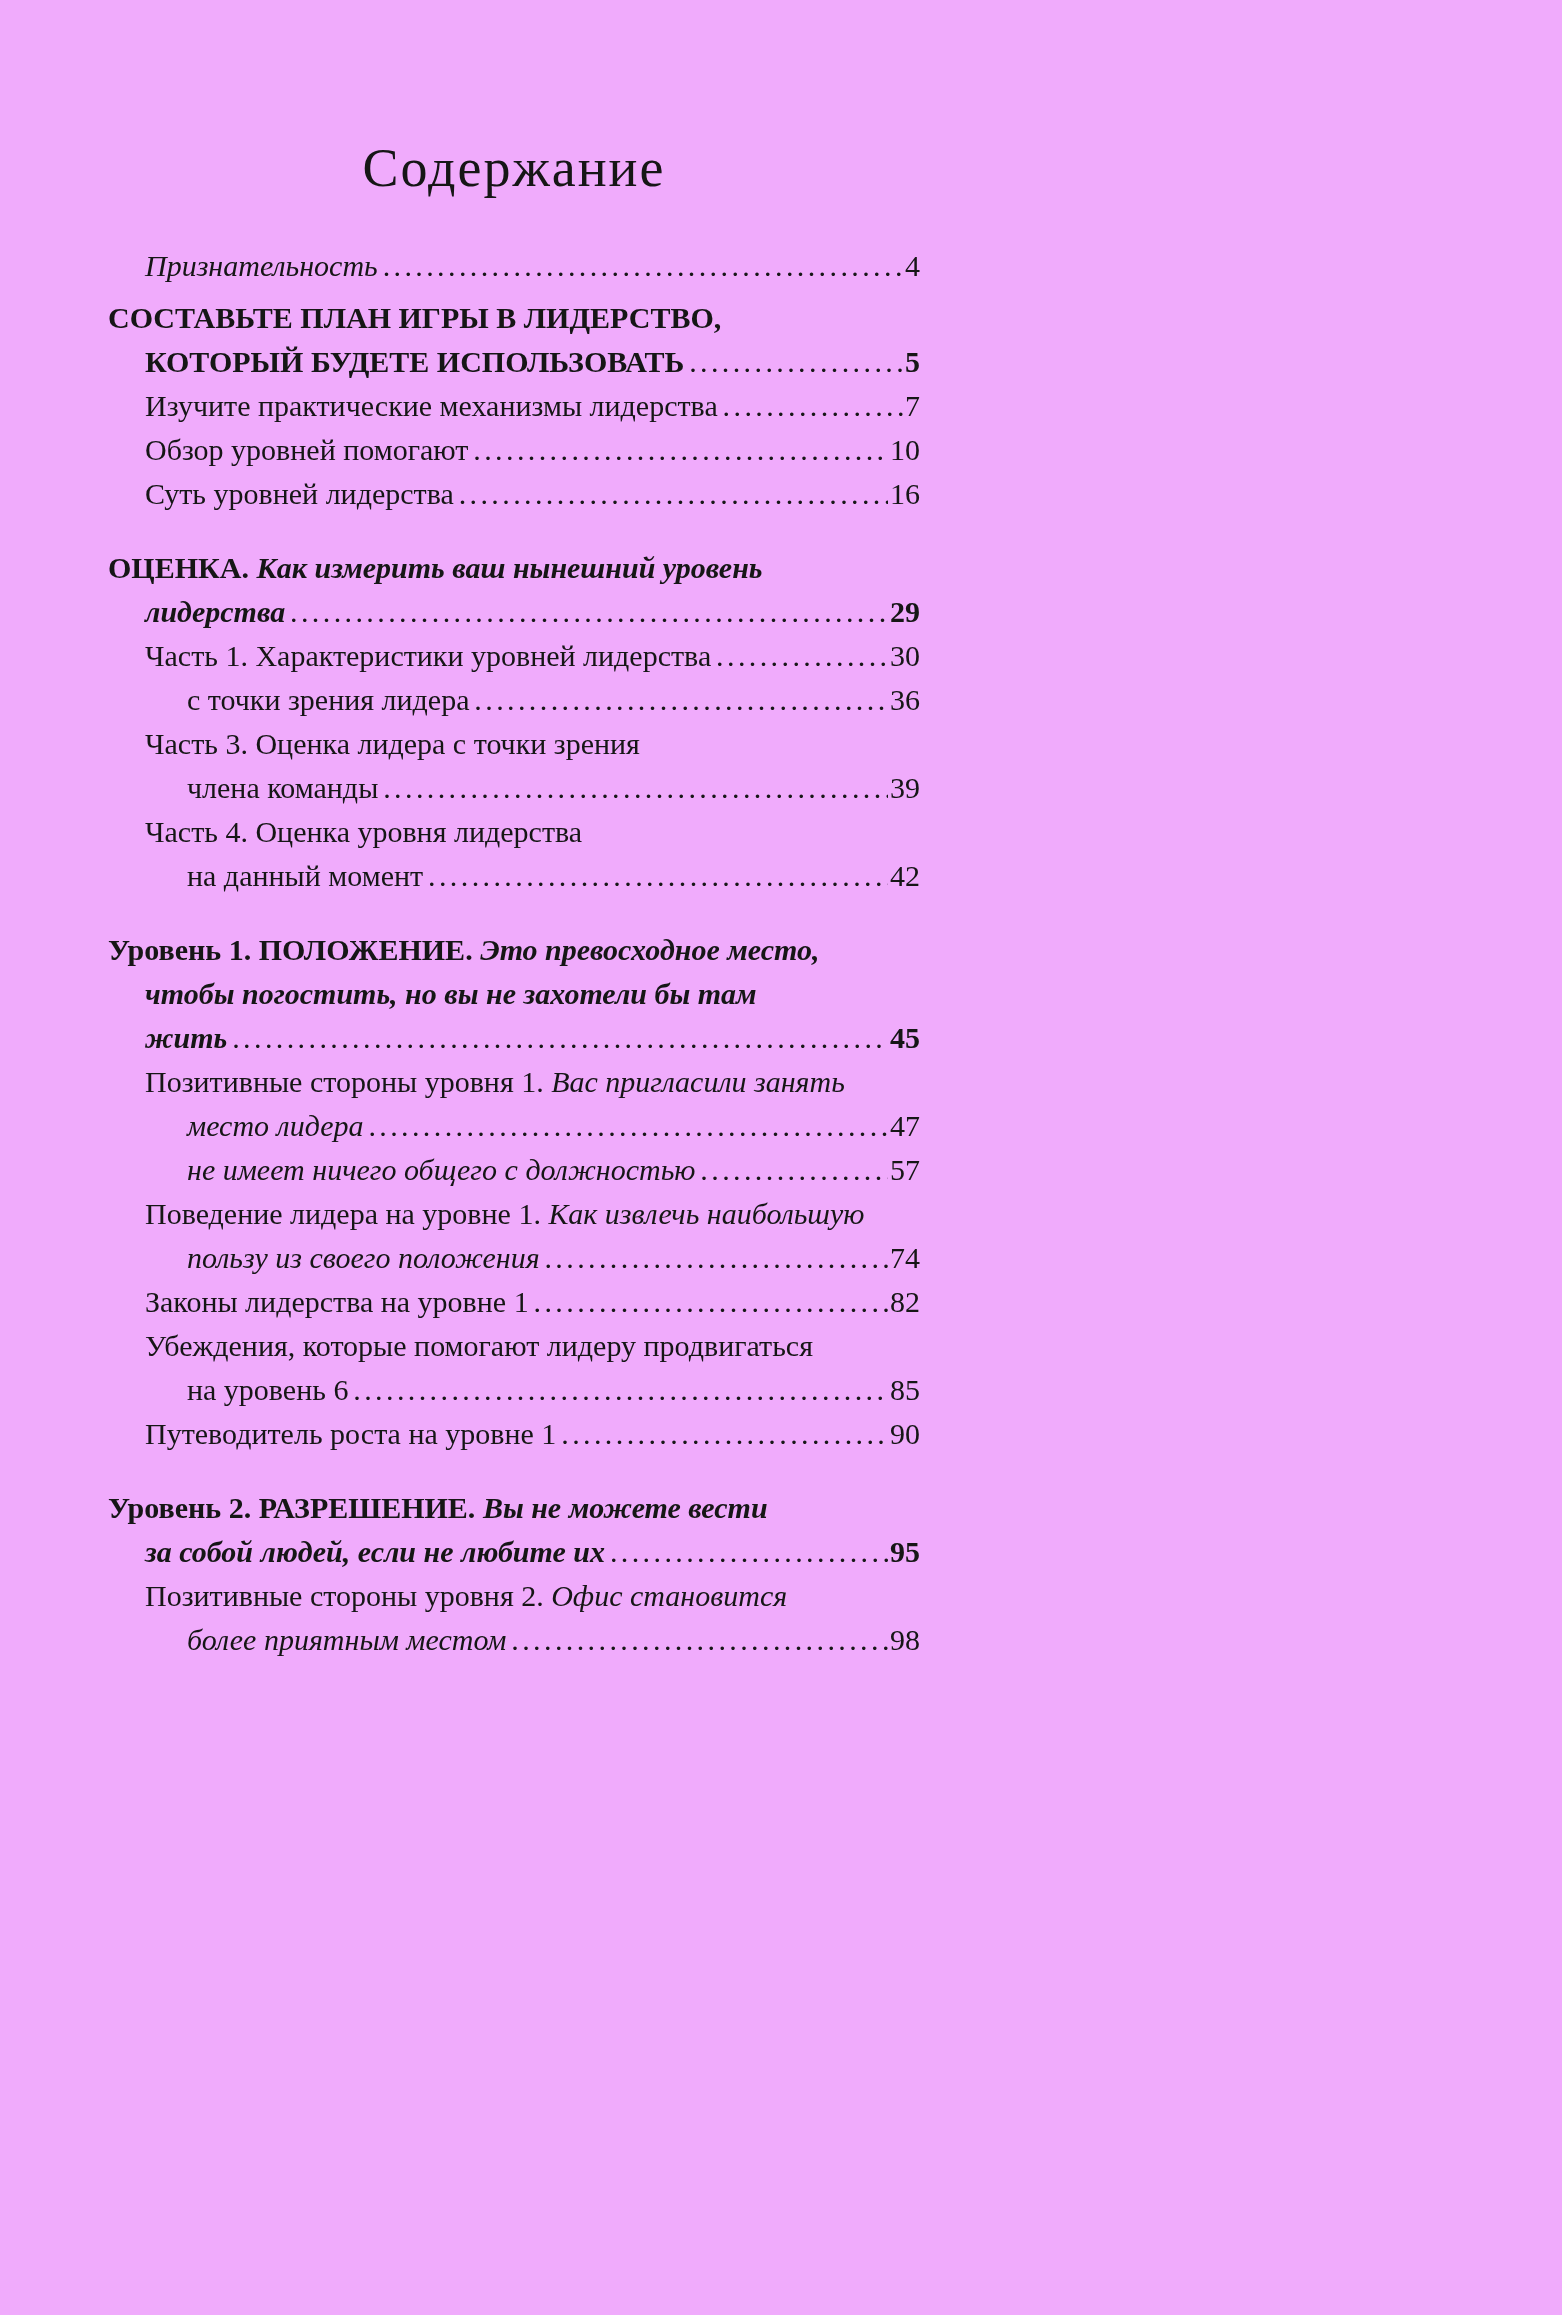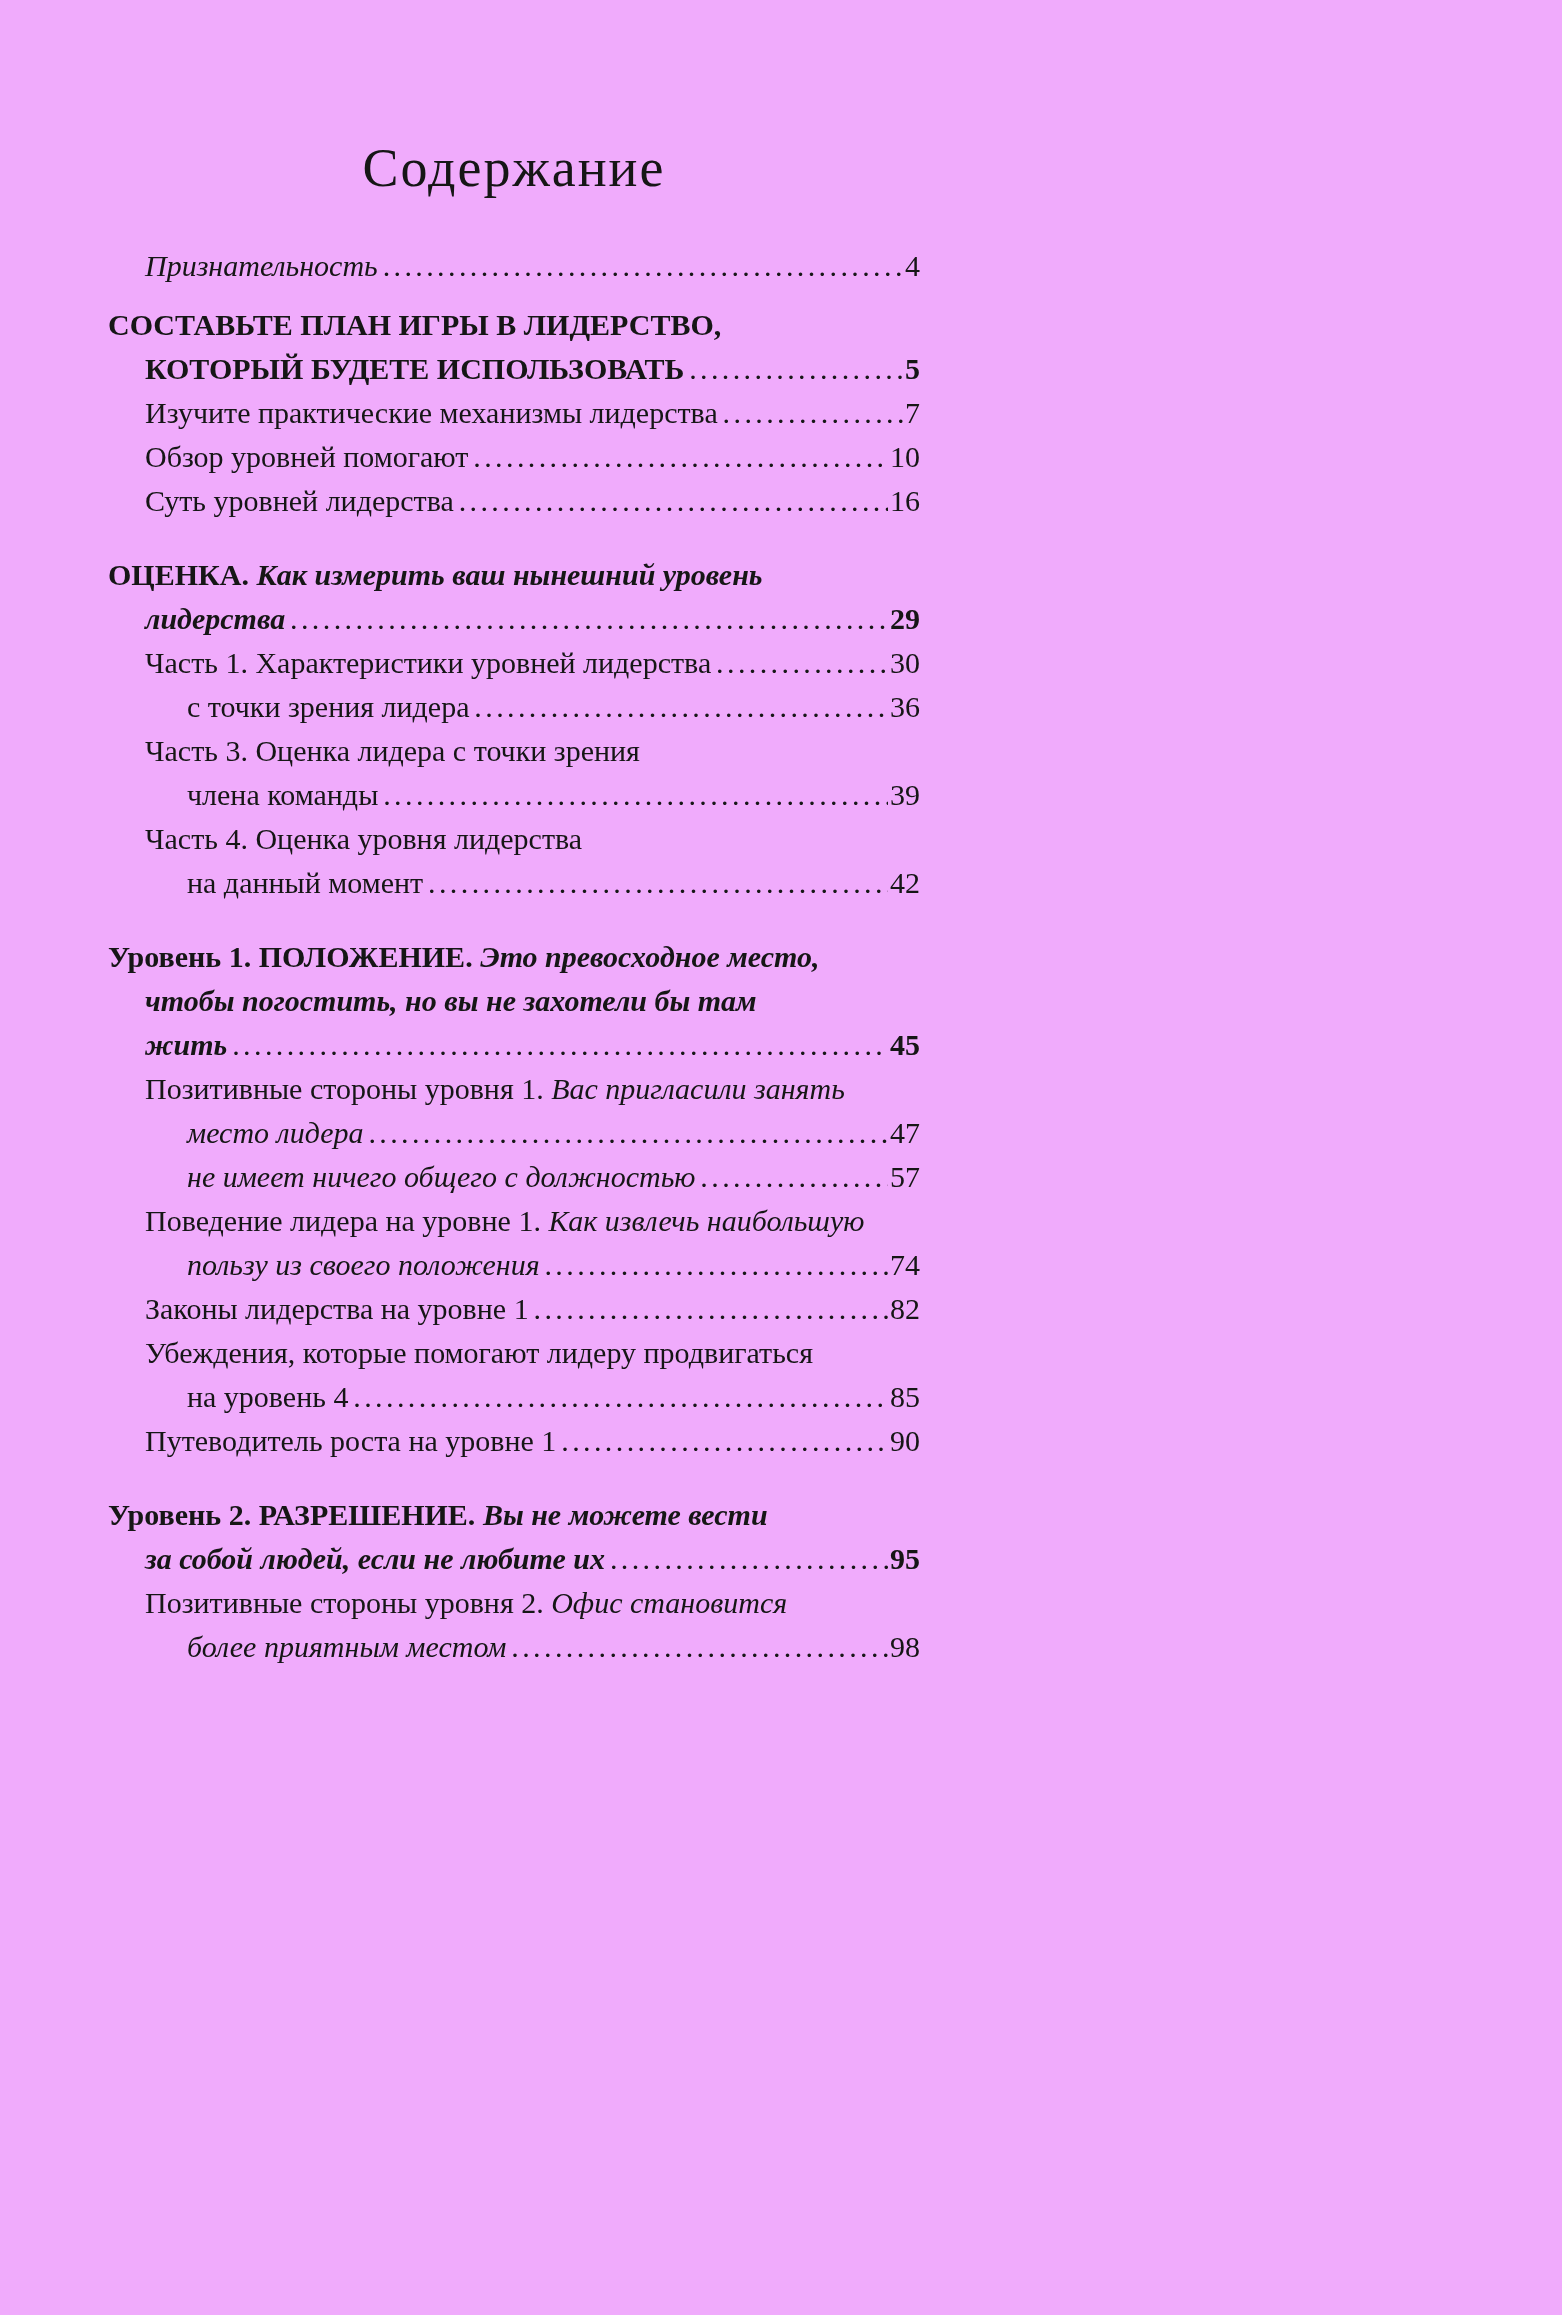--- a/index.html
+++ b/index.html
@@ -22,21 +22,21 @@
     width: 812px;
   }
   .title {
     font-size: 54px;
     font-weight: normal;
     text-align: center;
     letter-spacing: 2px;
     margin: 0 0 45px 0;
   }
   .block { margin: 0; }
-  .gap-small { margin-top: 15px; }
+  .gap-small { margin-top: 8px; }
   .gap-large { margin-top: 30px; }
   .line {
     display: flex;
     align-items: baseline;
     font-size: 30px;
     line-height: 44px;
   }
   .ind-1 { padding-left: 37px; }
   .ind-2 { padding-left: 79px; }
   .runs { white-space: pre; }
@@ -194,21 +194,21 @@
             <span class="runs"><span class="s-r">Законы лидерства на уровне 1</span></span>
             <span class="leader"></span>
             <span class="pnum s-r">82</span>
           </div>
         </div>
         <div class="block">
           <div class="line ind-1">
             <span class="runs"><span class="s-r">Убеждения, которые помогают лидеру продвигаться</span></span>
           </div>
           <div class="line ind-2">
-            <span class="runs"><span class="s-r">на уровень 4</span></span>
+            <span class="runs"><span class="s-r">на уровень 6</span></span>
             <span class="leader"></span>
             <span class="pnum s-r">85</span>
           </div>
         </div>
         <div class="block">
           <div class="line ind-1">
             <span class="runs"><span class="s-r">Путеводитель роста на уровне 1</span></span>
             <span class="leader"></span>
             <span class="pnum s-r">90</span>
           </div>

